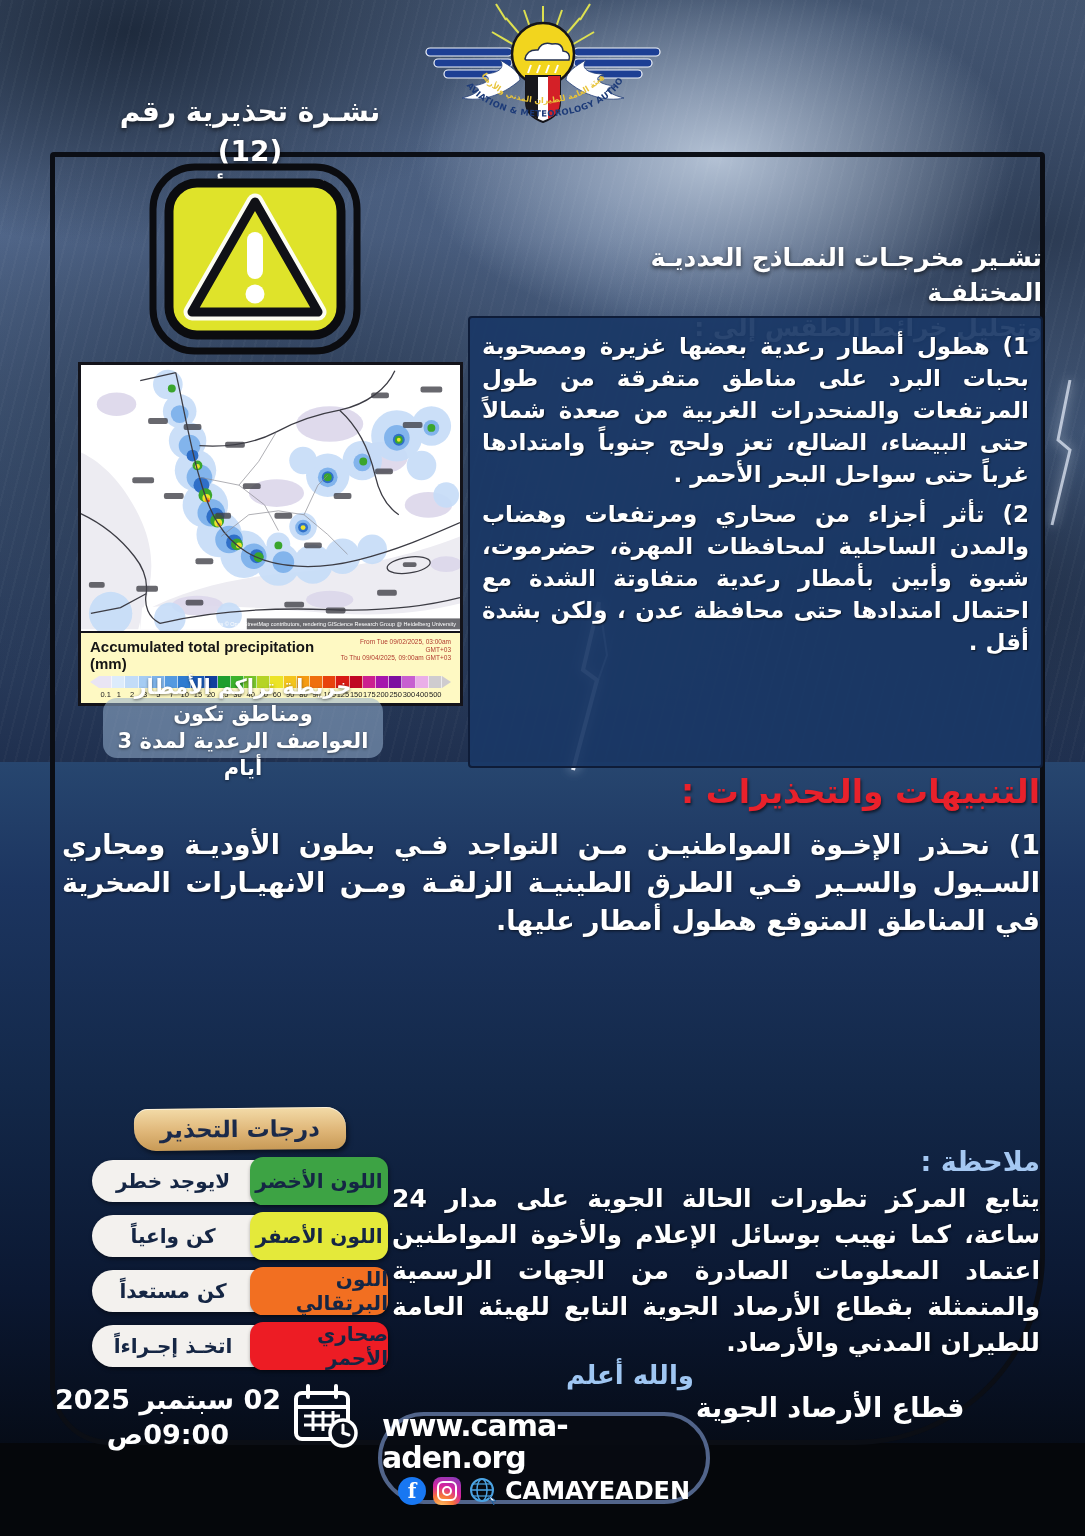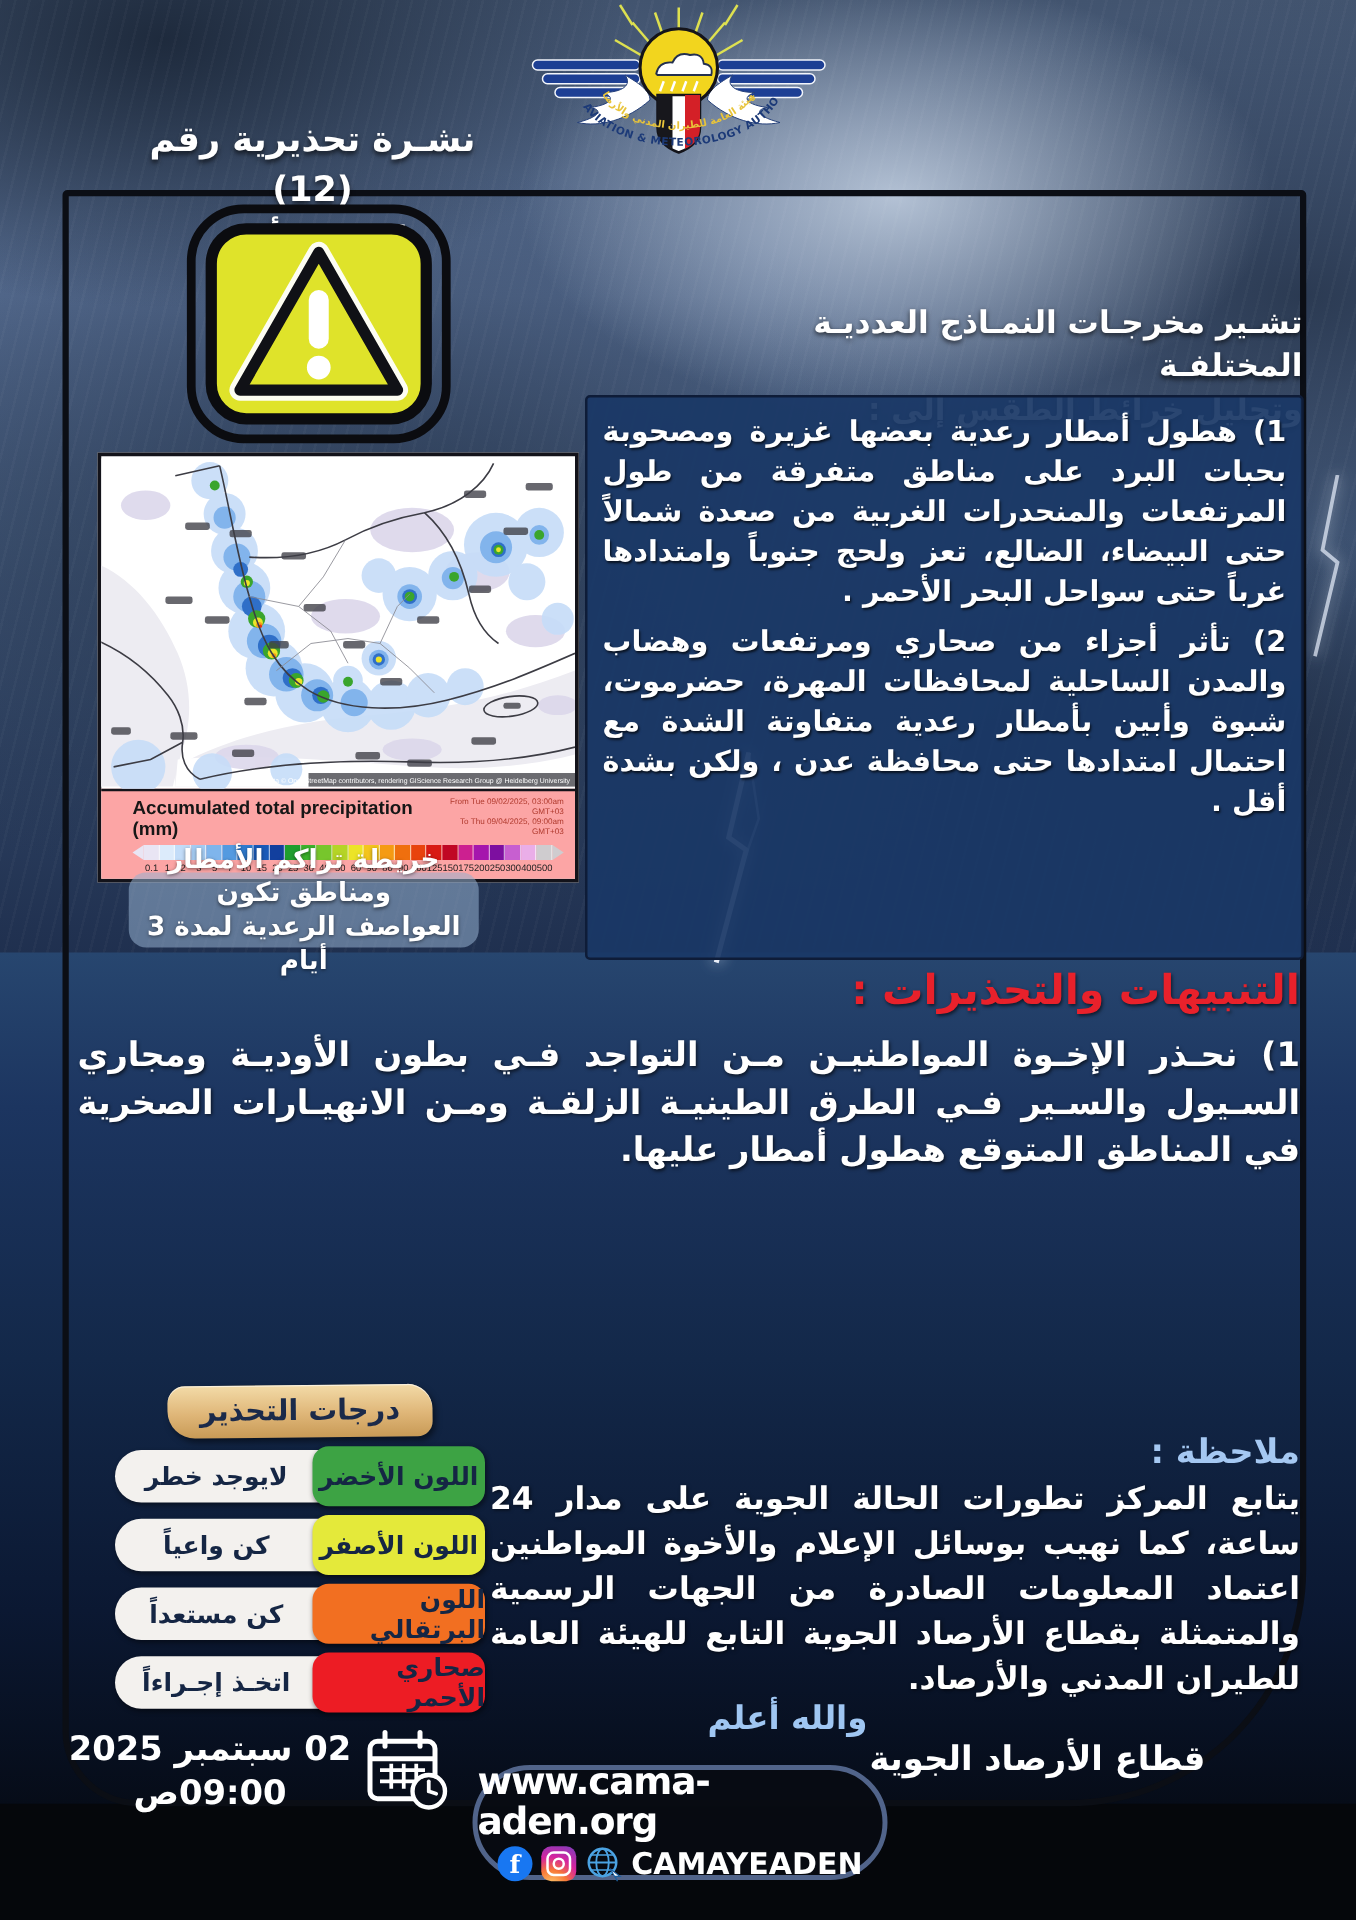--- a/index.html
+++ b/index.html
@@ -45,21 +45,21 @@
   .forecast{position:absolute;left:468px;top:316px;width:575px;height:452px;box-sizing:border-box;
     background:rgba(26,56,102,.93);border:2px solid #0e1c38;border-radius:4px;
     padding:12px 12px;direction:rtl;color:#fff;font-weight:bold;font-size:23px;line-height:32px;
     text-align:justify;text-shadow:1px 1px 2px rgba(0,0,0,.7);}
   .forecast p{margin:0 0 8px 0;}
 
   
   .map-box{position:absolute;left:78px;top:362px;width:385px;box-sizing:border-box;
     background:#fff;border:3px solid #13131a;}
   .map-svg{display:block;width:100%;height:266px;}
-  .legend{border-top:2px solid #13131a;padding:5px 9px 4px 25px;background:#fca5a5;}
+  .legend{border-top:2px solid #13131a;padding:5px 9px 4px 9px;background:#fef9c3;}
   .legend-head{display:flex;justify-content:space-between;align-items:flex-start;}
   .legend-title{font-family:"Liberation Sans",sans-serif;font-weight:bold;font-size:15px;color:#161616;}
   .legend-period{text-align:right;font-family:"Liberation Sans",sans-serif;font-size:6.5px;line-height:8px;color:#b03a2e;}
   .legend-bar{display:flex;align-items:center;margin-top:4px;}
   .lg-cell{flex:1;height:12px;border-right:0.5px solid rgba(255,255,255,.6);}
   .lg-arrow-l{width:0;height:0;border-top:6px solid transparent;border-bottom:6px solid transparent;border-right:9px solid #ccc;}
   .lg-arrow-r{width:0;height:0;border-top:6px solid transparent;border-bottom:6px solid transparent;border-left:9px solid #ccc;}
   .legend-ticks{display:flex;margin:2px 9px 0 9px;}
   .lg-tick{flex:1;text-align:center;font-family:"Liberation Sans",sans-serif;font-size:7.5px;color:#222;}
   .map-caption{position:absolute;left:103px;top:698px;width:280px;height:60px;border-radius:14px;

